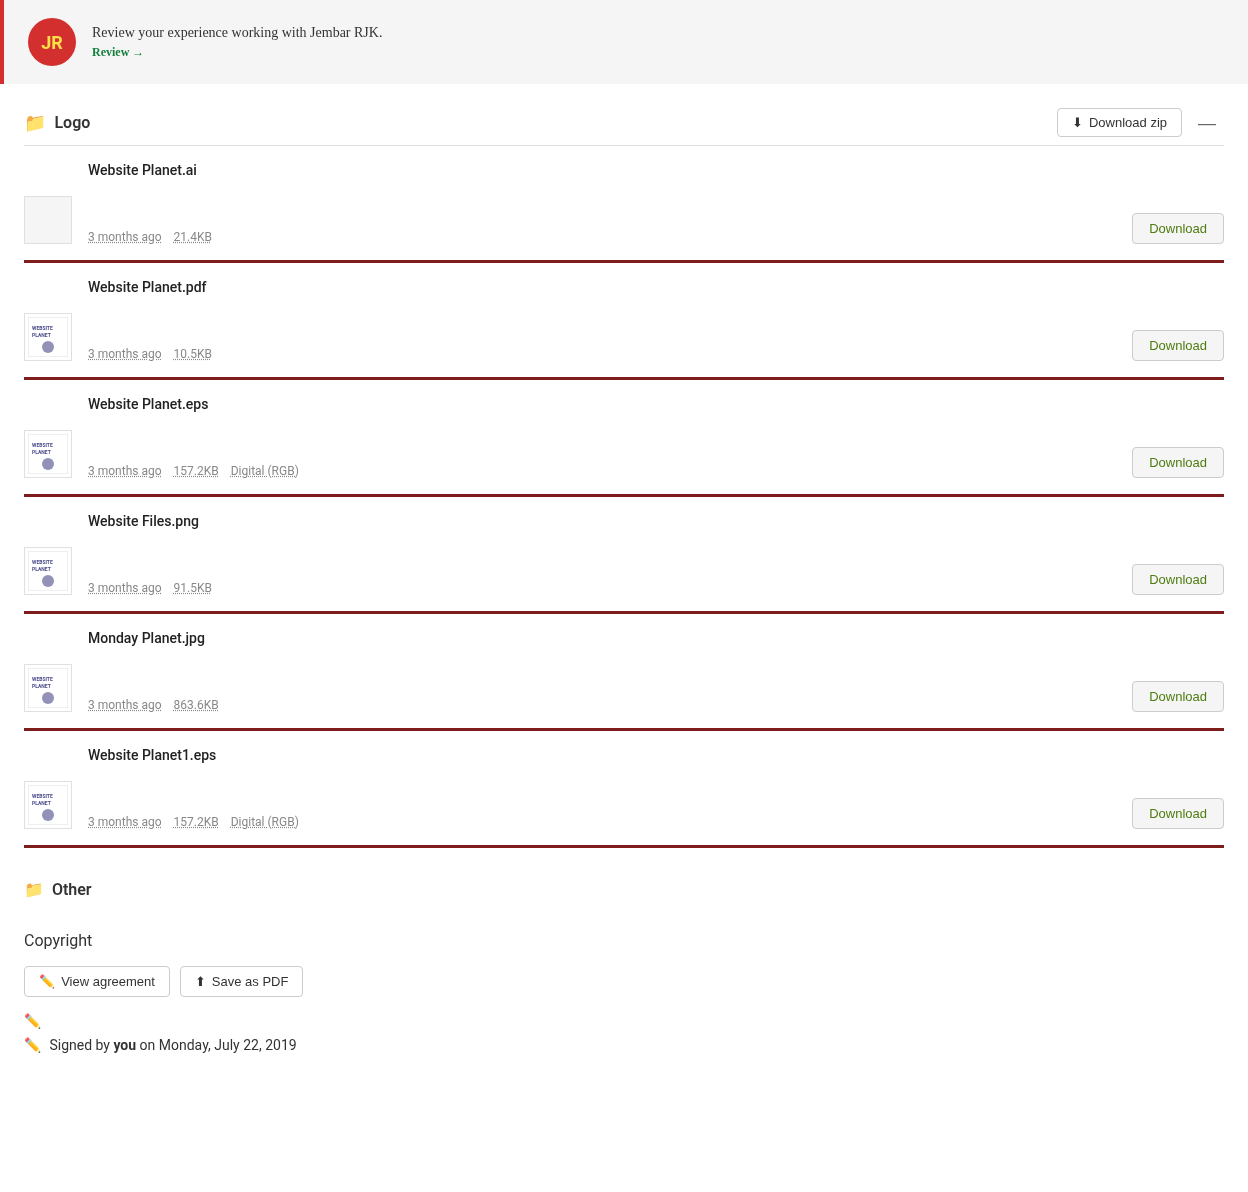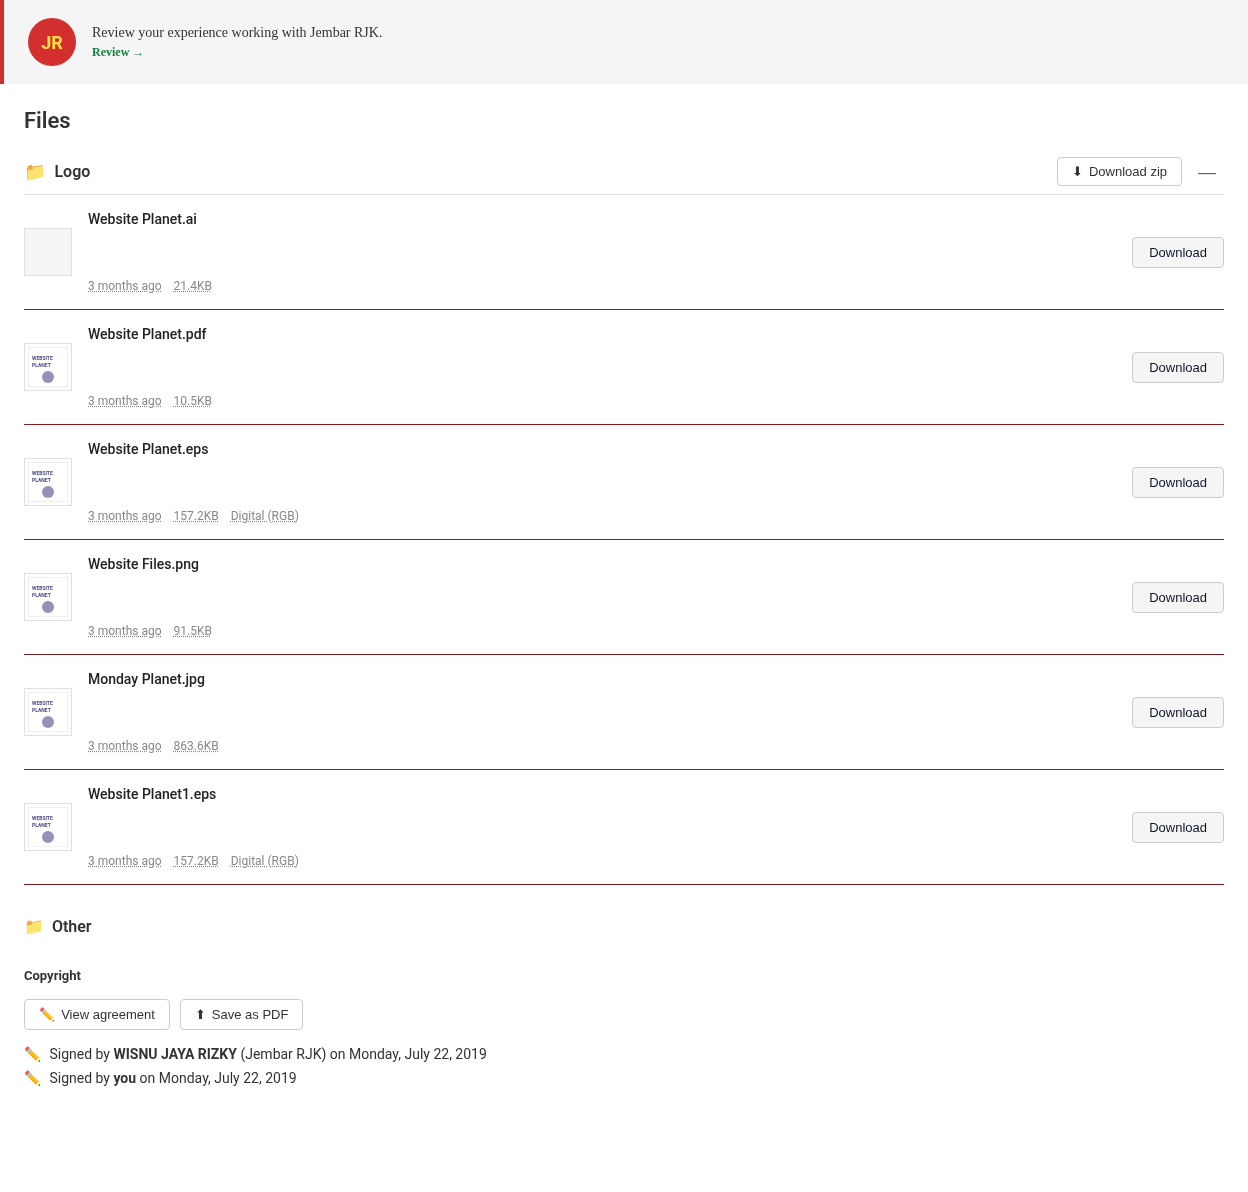--- a/index.html
+++ b/index.html
@@ -73,23 +73,23 @@
       padding: 4px 8px;
       color: #666;
       font-size: 18px;
       line-height: 1;
     }
 
     
     .file-list { border-top: 1px solid #e0e0e0; }
     .file-row {
       display: flex;
-      align-items: center;
+      align-items: flex-end;
       padding: 16px 0;
-      border-bottom: 1px solid #7f1d1d;
+      border-bottom: 3px solid #7f1d1d;
       gap: 16px;
     }
     .file-thumbnail {
       width: 48px;
       height: 48px;
       background: #f5f5f5;
       border: 1px solid #e0e0e0;
       flex-shrink: 0;
       display: flex;
       align-items: center;
@@ -115,33 +115,33 @@
     .file-name { font-size: 14px; font-weight: 500; color: #222; margin-bottom: 4px; }
     .file-meta { font-size: 12px; color: #888; display: flex; gap: 12px; }
     .file-meta span { text-decoration: underline; text-decoration-style: dotted; margin-top: 48px; }
     .download-btn {
       padding: 7px 16px;
       border: 1px solid #ccc;
       border-radius: 4px;
       background: #f5f5f5;
       cursor: pointer;
       font-size: 13px;
-      color: #0f172a;
+      color: #4d7c0f;
       white-space: nowrap;
       flex-shrink: 0;
     }
 
     
     .other-section { margin-bottom: 32px; }
     .other-header { display: flex; align-items: center; gap: 8px; font-size: 16px; font-weight: 600; margin-bottom: 8px; }
     .folder-icon-other { font-size: 16px; color: #aaa; }
 
     
     .copyright-section { margin-top: 8px; }
-    .copyright-title { font-size: 13px; font-weight: 700; margin-bottom: 16px; }
+    .copyright-title { font-size: 16px; font-weight: 400; margin-bottom: 16px; }
     .copyright-actions { display: flex; gap: 10px; margin-bottom: 16px; }
     .action-btn {
       display: inline-flex;
       align-items: center;
       gap: 6px;
       padding: 7px 14px;
       border: 1px solid #ccc;
       border-radius: 4px;
       background: #fff;
       cursor: pointer;
@@ -173,21 +173,20 @@
     <span>JR</span>
   </div>
   <div class="review-text">
     <span class="review-desc">Review your experience working with Jembar RJK.</span>
     <a href="#" class="review-link">Review →</a>
   </div>
 </div>
 
 <div class="main-content">
 
-  <h1 class="files-title">Files</h1>
 
   <div class="section">
     <div class="section-header">
       <div class="section-title">
         <span class="folder-icon">📁</span>
         <span>Logo</span>
       </div>
       <div style="display:flex;align-items:center;gap:8px;">
         <button class="download-zip-btn">
           <span>⬇</span>
@@ -337,21 +336,20 @@
         <span>✏️</span>
         <span>View agreement</span>
       </button>
       <button class="action-btn">
         <span>⬆</span>
         <span>Save as PDF</span>
       </button>
     </div>
     <div class="signed-row">
       <span class="signed-icon">✏️</span>
-      <span>Signed by <strong>WISNU JAYA RIZKY</strong> (Jembar RJK) on Monday, July 22, 2019</span>
     </div>
     <div class="signed-row">
       <span class="signed-icon">✏️</span>
       <span>Signed by <strong>you</strong> on Monday, July 22, 2019</span>
     </div>
   </div>
 
 </div>
 
 </body></html>

